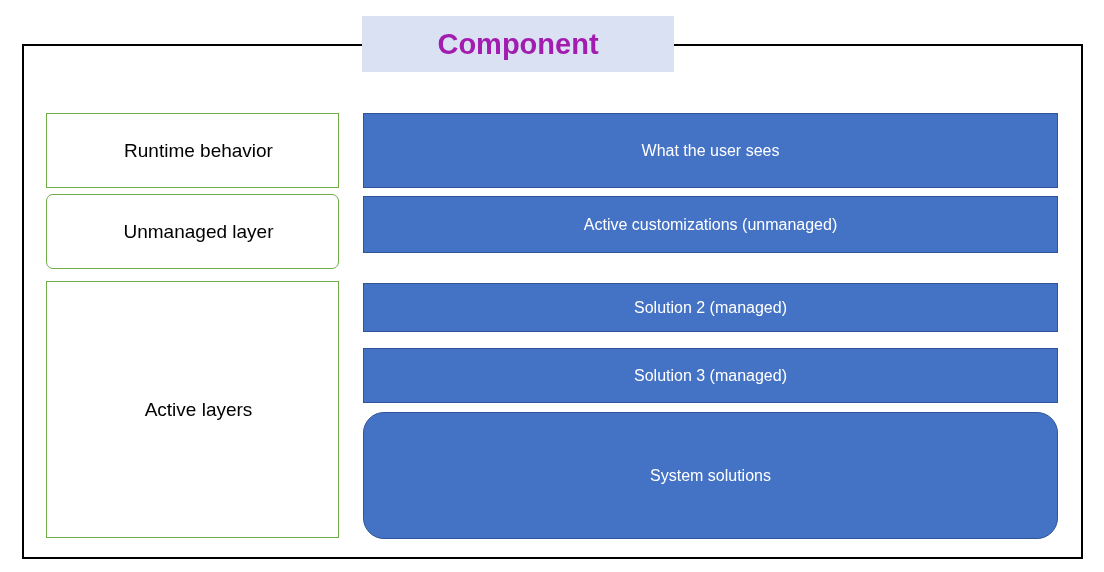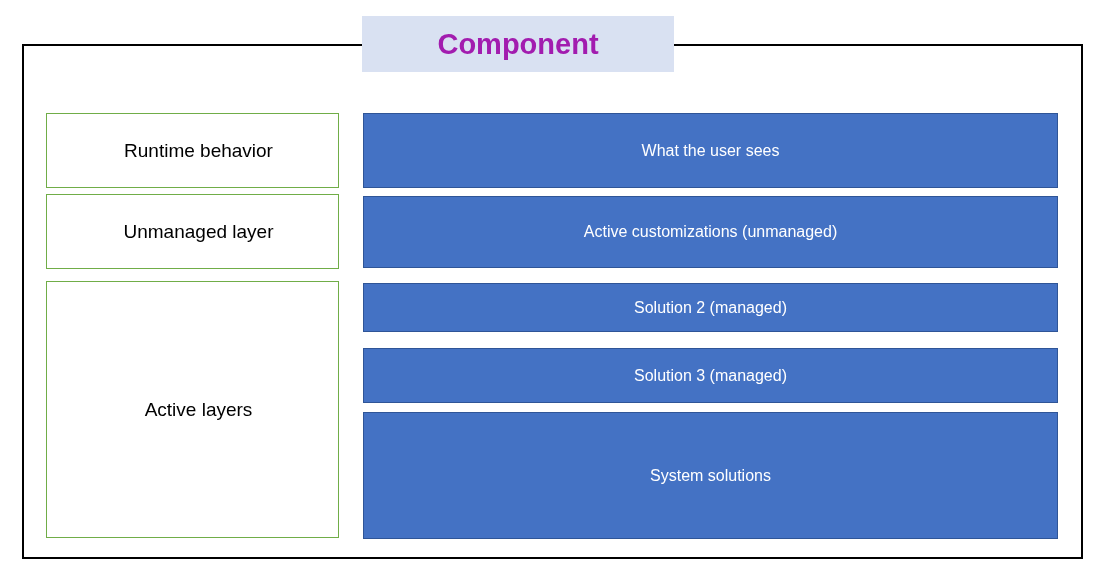--- a/index.html
+++ b/index.html
@@ -52,42 +52,42 @@
     z-index: 2;
     display: flex;
     align-items: center;
     justify-content: center;
     font-size: 19px;
     color: #000000;
     text-align: center;
     padding-left: 12px;
   }
   .label-box.runtime   { top: 113px; height: 75px; }
-  .label-box.unmanaged { top: 194px; height: 75px; }
+  .label-box.unmanaged { top: 194px; height: 75px; border-radius: 7px; }
   .label-box.managed   { top: 281px; height: 257px; }
   .layer-bar {
     position: absolute;
     left: 363px;
     width: 695px;
     background: #4472c4;
     border: 1px solid #2f5597;
     box-sizing: border-box;
     z-index: 2;
     display: flex;
     align-items: center;
     justify-content: center;
     font-size: 16px;
     color: #ffffff;
     text-align: center;
   }
   .layer-bar.bar-0 { top: 113px; height: 75px;  }
-  .layer-bar.bar-1 { top: 196px; height: 72px;  }
+  .layer-bar.bar-1 { top: 196px; height: 57px;  }
   .layer-bar.bar-2 { top: 283px; height: 49px;  }
   .layer-bar.bar-3 { top: 348px; height: 55px;  }
-  .layer-bar.bar-4 { top: 412px; height: 127px; }
+  .layer-bar.bar-4 { top: 412px; height: 127px; border-radius: 21px; }
 </style>
 </head>
 <body>
 
 <div class="canvas">
 
   <div class="outer-frame"></div>
 
   <div class="title-box">Component</div>
 

